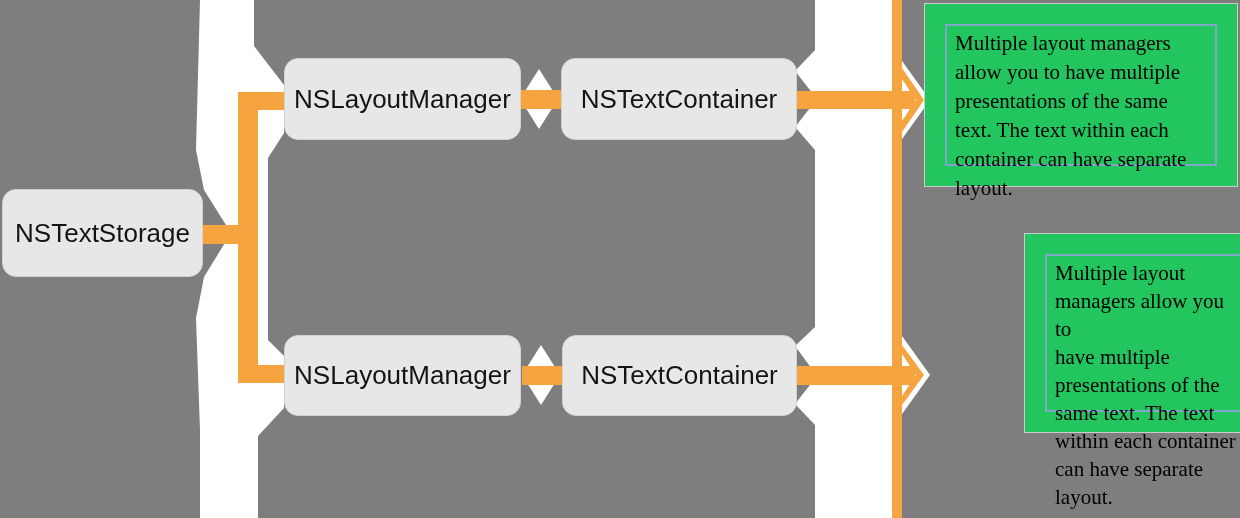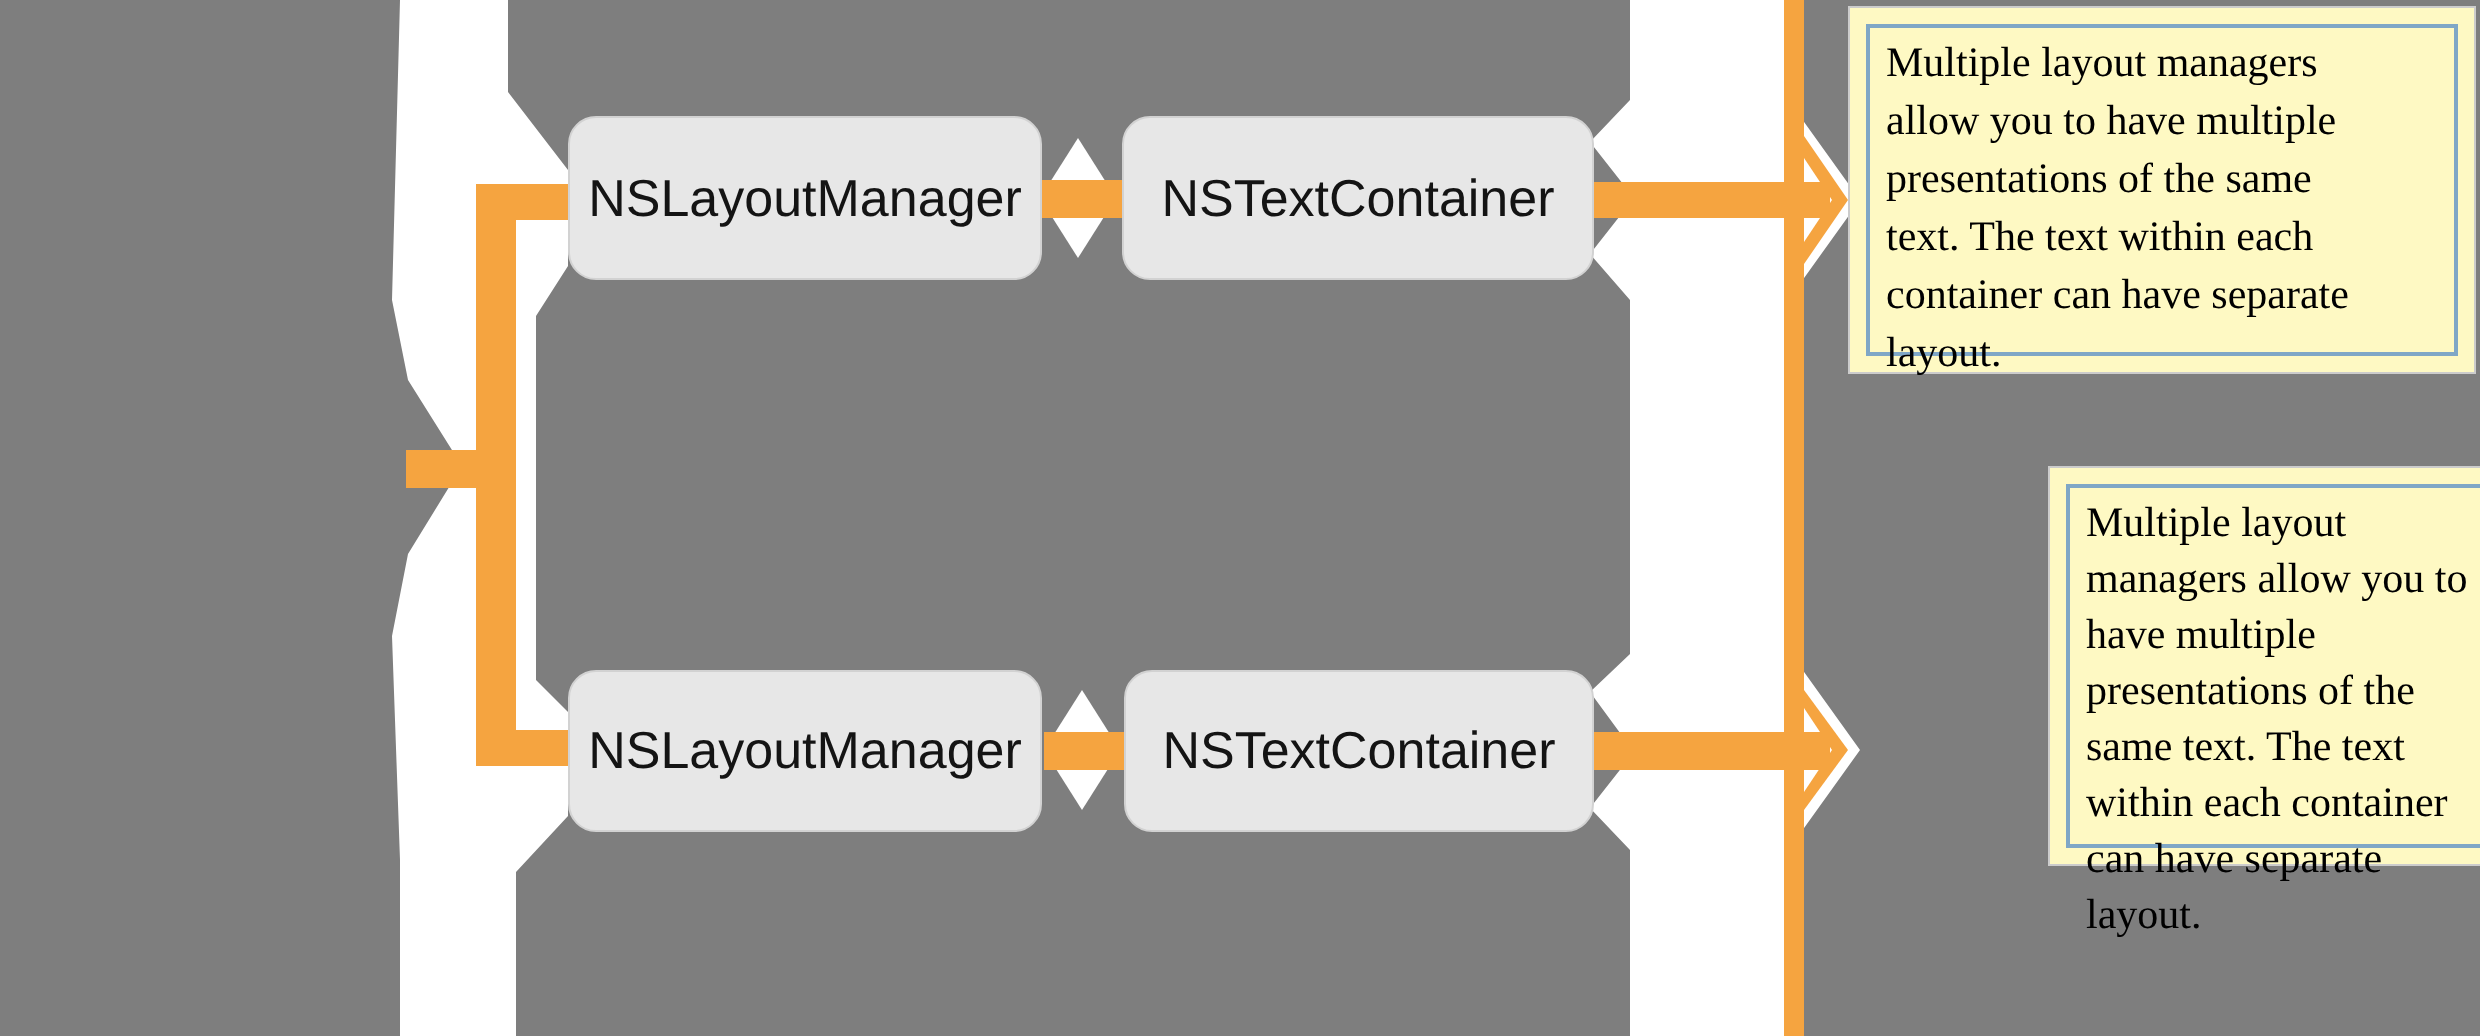--- a/index.html
+++ b/index.html
@@ -17,24 +17,24 @@
     border:1px solid #d2d2d2;
     border-radius:14px;
     box-sizing:border-box;
     display:flex;align-items:center;justify-content:center;
     font-size:26px;color:#141414;
     white-space:nowrap;
     text-align:center;
   }
   .note{
     position:absolute;
-    background:#fef9c3;
+    background:#22c55e;
     border:1px solid #cccccc;
     box-sizing:border-box;
-    padding:8px;
+    padding:20px;
   }
   .note-inner{
     border:2px solid #7fa7c6;
     box-sizing:border-box;
     height:100%;
     padding:3px 6px 0 8px;
     font-family:"Liberation Serif", serif;
     color:#000;
     white-space:pre-line;
   }
@@ -69,20 +69,23 @@
     <rect x="238" y="92" width="20" height="291" fill="#f5a440"></rect>
     <rect x="203" y="225" width="35" height="19" fill="#f5a440"></rect>
     <rect x="238" y="92" width="46" height="18" fill="#f5a440"></rect>
     <rect x="238" y="365" width="46" height="18" fill="#f5a440"></rect>
     <rect x="521" y="90" width="41" height="19" fill="#f5a440"></rect>
     <rect x="522" y="366" width="40" height="19" fill="#f5a440"></rect>
     <rect x="793" y="91" width="122" height="18" fill="#f5a440"></rect>
     <rect x="793" y="366" width="122" height="19" fill="#f5a440"></rect>
   </svg>
 
+  <div class="node" style="left:2px;top:189px;width:201px;height:88px;">
+    <span>NSTextStorage</span>
+  </div>
 
   <div class="node" style="left:284px;top:58px;width:237px;height:82px;">
     <span>NSLayoutManager</span>
   </div>
 
   <div class="node" style="left:561px;top:58px;width:236px;height:82px;">
     <span>NSTextContainer</span>
   </div>
 
   <div class="node" style="left:284px;top:335px;width:237px;height:81px;">

